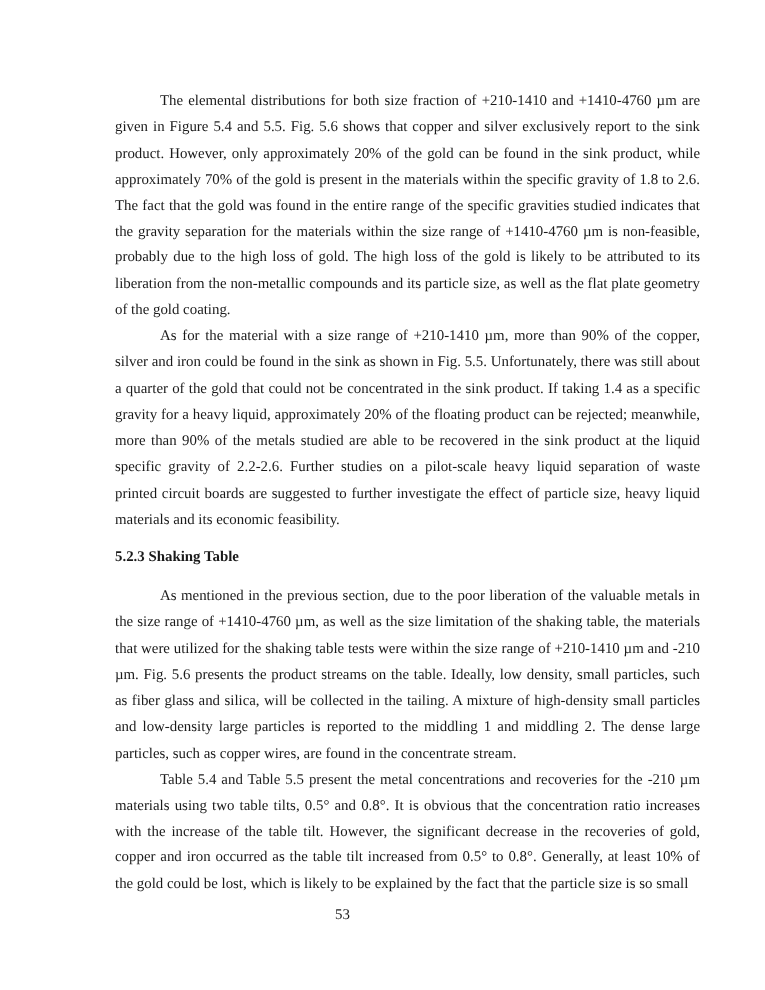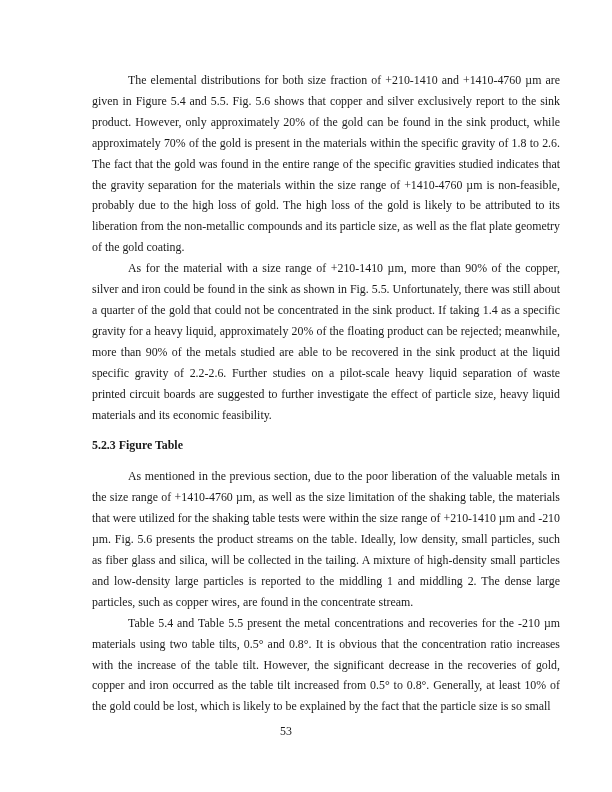--- a/index.html
+++ b/index.html
@@ -7,28 +7,28 @@
     .page {
       position: absolute; left: 72px; top: 70px; width: 468px;
       font-family: "Liberation Serif", "DejaVu Serif", serif;
       font-size: 11.9px; line-height: 20.9px; color: #1a1a1a; margin-left: 20px;
     }
     .para { margin: 0; text-align: justify; text-indent: 36px; }
     .heading {
       margin: 10px 0 11px 0; font-weight: bold; font-size: 11.9px; line-height: 20px;
     }
     .page-number {
-      position: absolute; left: 12px; width: 548px; top: 724px; text-align: center;
+      position: absolute; left: 0; width: 548px; top: 724px; text-align: center;
       font-family: "Liberation Serif", "DejaVu Serif", serif; font-size: 11.9px; color: #1a1a1a;
     }
   </style>
 </head>
 <body>
 
 <div class="page">
   <p class="para">The elemental distributions for both size fraction of +210-1410 and +1410-4760 µm are given in Figure 5.4 and 5.5. Fig. 5.6 shows that copper and silver exclusively report to the sink product. However, only approximately 20% of the gold can be found in the sink product, while approximately 70% of the gold is present in the materials within the specific gravity of 1.8 to 2.6. The fact that the gold was found in the entire range of the specific gravities studied indicates that the gravity separation for the materials within the size range of +1410-4760 µm is non-feasible, probably due to the high loss of gold. The high loss of the gold is likely to be attributed to its liberation from the non-metallic compounds and its particle size, as well as the flat plate geometry of the gold coating.</p>
   <p class="para">As for the material with a size range of +210-1410 µm, more than 90% of the copper, silver and iron could be found in the sink as shown in Fig. 5.5. Unfortunately, there was still about a quarter of the gold that could not be concentrated in the sink product. If taking 1.4 as a specific gravity for a heavy liquid, approximately 20% of the floating product can be rejected; meanwhile, more than 90% of the metals studied are able to be recovered in the sink product at the liquid specific gravity of 2.2-2.6. Further studies on a pilot-scale heavy liquid separation of waste printed circuit boards are suggested to further investigate the effect of particle size, heavy liquid materials and its economic feasibility.</p>
-  <div class="heading">5.2.3 Figure Table</div>
+  <div class="heading">5.2.3 Shaking Table</div>
   <p class="para">As mentioned in the previous section, due to the poor liberation of the valuable metals in the size range of +1410-4760 µm, as well as the size limitation of the shaking table, the materials that were utilized for the shaking table tests were within the size range of +210-1410 µm and -210 µm. Fig. 5.6 presents the product streams on the table. Ideally, low density, small particles, such as fiber glass and silica, will be collected in the tailing. A mixture of high-density small particles and low-density large particles is reported to the middling 1 and middling 2. The dense large particles, such as copper wires, are found in the concentrate stream.</p>
   <p class="para">Table 5.4 and Table 5.5 present the metal concentrations and recoveries for the -210 µm materials using two table tilts, 0.5° and 0.8°. It is obvious that the concentration ratio increases with the increase of the table tilt. However, the significant decrease in the recoveries of gold, copper and iron occurred as the table tilt increased from 0.5° to 0.8°. Generally, at least 10% of the gold could be lost, which is likely to be explained by the fact that the particle size is so small</p>
 </div>
 
 <div class="page-number">53</div>
 
 </body></html>

